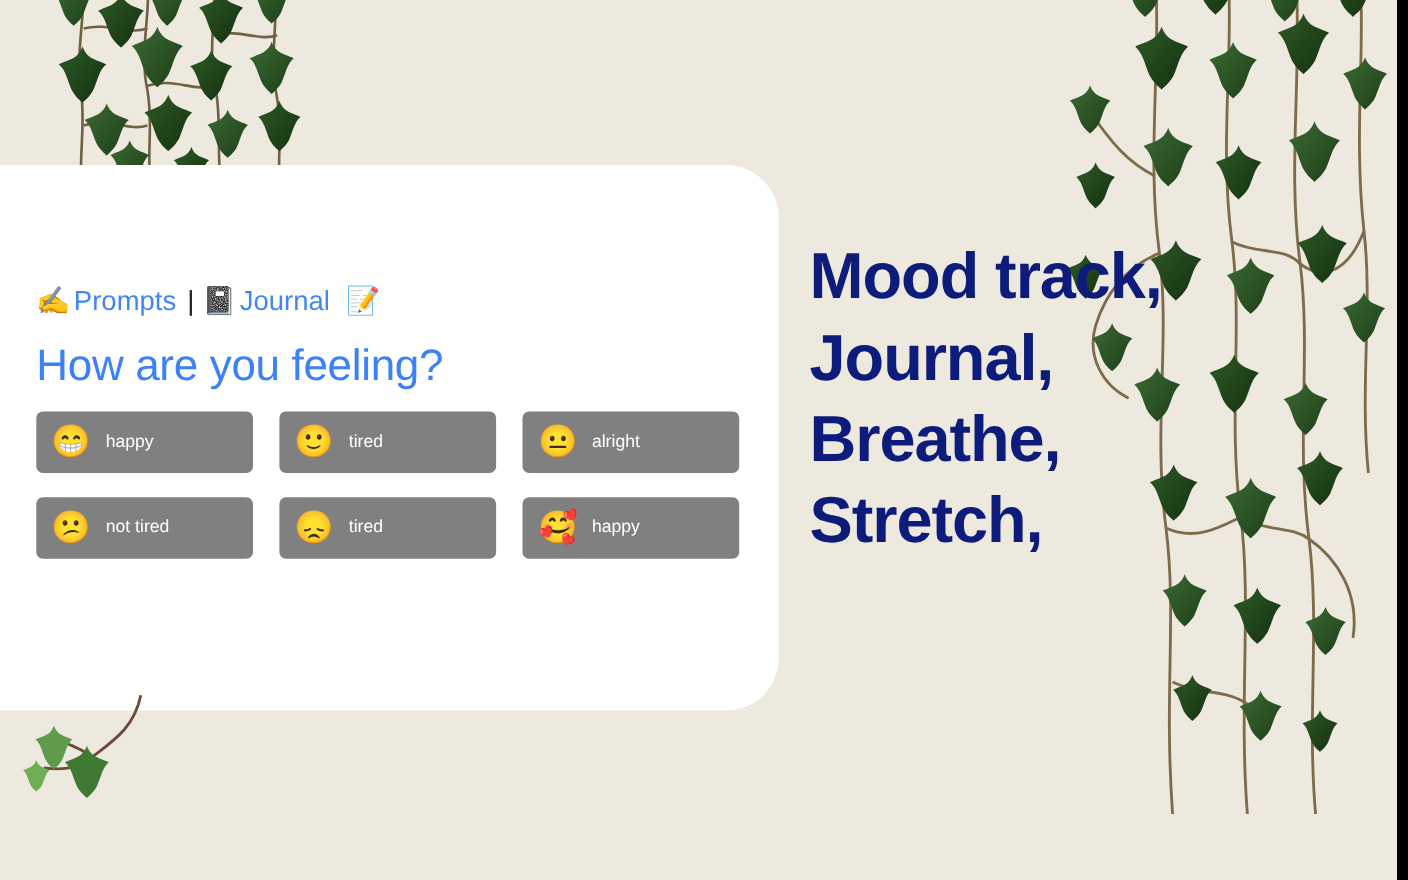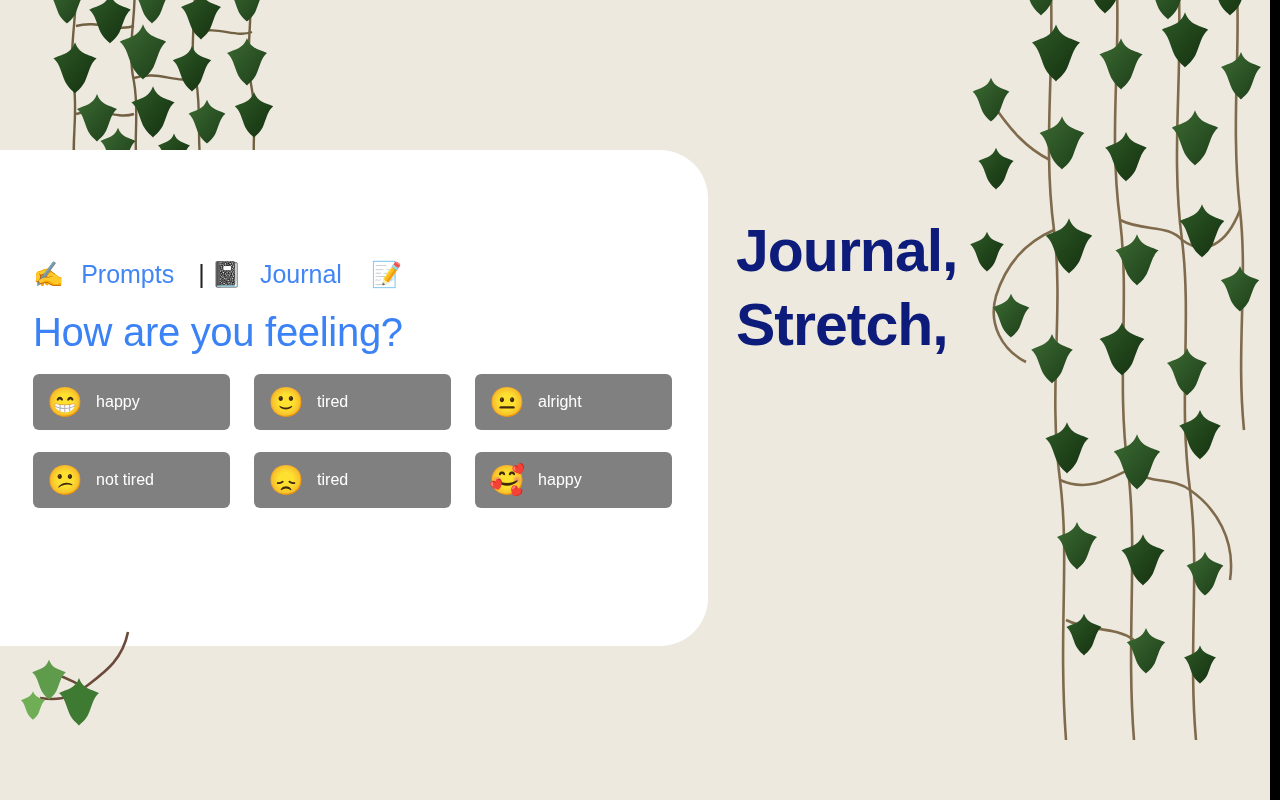--- a/index.html
+++ b/index.html
@@ -76,21 +76,21 @@
   }
   .linkrow .emo {
     font-size: 25px;
     line-height: 1;
   }
   .linkrow .lnk {
     color: #4285F4;
     text-decoration: none;
     font-size: 25px;
     font-weight: 400;
-    margin: 0 17px;
+    margin: 0 3px;
   }
   .linkrow .sep {
     color: #202124;
     font-size: 25px;
     margin: 0 7px;
   }
   .linkrow .gapicon { margin-left: 12px; }
 
   
   .question {
@@ -316,19 +316,21 @@
         <button class="mood-btn">
           <span class="mood-emoji">🥰</span>
           <span class="mood-label">happy</span>
         </button>
 
       </div>
     </div>
   </div>
 
   <div class="headline">
+    <span class="hl-line">Mood track,</span>
     <span class="hl-line">Journal,</span>
+    <span class="hl-line">Breathe,</span>
     <span class="hl-line">Stretch,</span>
   </div>
 
   <div class="edge-strip"></div>
 
 </div>
 
 </body></html>

